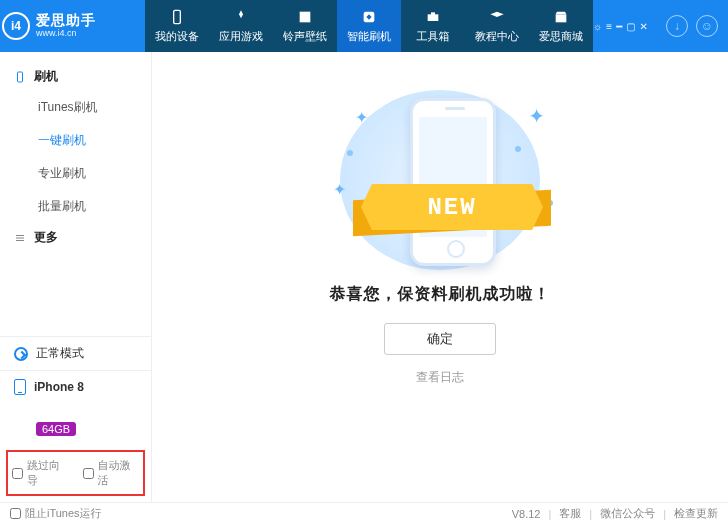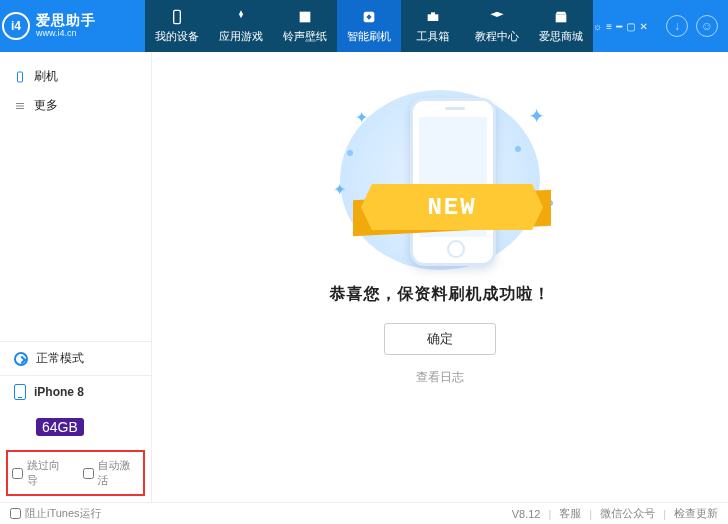--- a/index.html
+++ b/index.html
@@ -21,34 +21,34 @@
   .win-icons { display:flex; gap:4px; font-size:10px; margin-right:10px; opacity:.9; }
   .win-icons span { cursor:pointer; }
   .circ-icn { width:22px; height:22px; border:1.5px solid #aad4ff; border-radius:50%; display:flex; align-items:center; justify-content:center; color:#aad4ff; font-size:12px; cursor:pointer; }
 
   
   .body { display:flex; height:450px; background:#fff; }
 
   
   .sidebar { width:152px; border-right:1px solid #eee; display:flex; flex-direction:column; font-size:12px; color:#333; }
   .side-scroll { flex:1; overflow:hidden; padding-top:10px; }
-  .side-hdr { display:flex; align-items:center; gap:8px; padding:6px 14px; font-weight:400; color:#222; }
+  .side-hdr { display:flex; align-items:center; gap:8px; padding:6px 14px; font-weight:700; color:#222; }
   .side-hdr svg { width:12px; height:12px; }
   .side-list { list-style:none; }
   .side-list li { padding:8px 14px 8px 38px; cursor:pointer; color:#555; }
   .side-list li.active { color:#1a87f0; }
 
   .side-btm { border-top:1px solid #eee; }
   .mode-row, .device-row { padding:8px 14px; display:flex; align-items:center; gap:8px; font-size:12px; }
   .mode-row { border-bottom:1px solid #eee; }
   .mode-ico { width:14px; height:14px; border:2px solid #1a87f0; border-radius:50%; position:relative; }
   .mode-ico:after { content:""; position:absolute; left:3px; top:3px; width:4px; height:4px; border:2px solid #1a87f0; border-top:0; border-left:0; transform:rotate(-45deg); }
   .phone-ico { width:12px; height:16px; border:1.5px solid #1a87f0; border-radius:2px; position:relative; }
   .phone-ico:after { content:""; position:absolute; bottom:1px; left:3px; width:4px; height:1px; background:#1a87f0; }
-  .cap-badge { margin-left:22px; margin-top:10px; display:inline-block; background:#4c1d95; color:#fff; font-size:14px; padding:1px 6px; border-radius:3px; }
+  .cap-badge { margin-left:22px; margin-top:19px; display:inline-block; background:#a21caf; color:#fff; font-size:11px; padding:1px 6px; border-radius:3px; }
 
   .opt-box { margin:6px; padding:6px 4px; border:2px solid #e33; display:flex; gap:14px; font-size:11px; color:#888; }
   .opt-box label { display:flex; align-items:center; gap:4px; cursor:pointer; }
   .opt-box input { width:11px; height:11px; }
 
   
   .main { flex:1; display:flex; flex-direction:column; align-items:center; padding-top:28px; }
 
   
   .illus { width:230px; height:190px; position:relative; }
@@ -161,20 +161,26 @@
 <div class="body">
 
   <div class="sidebar">
     <div class="side-scroll">
       <div class="side-hdr">
         <svg viewBox="0 0 24 24">
             <rect x="7" y="2" width="10" height="20" rx="2" fill="none" stroke="#1a87f0" stroke-width="2"></rect>
           </svg>
         <span>刷机</span>
       </div>
+      <ul class="side-list">
+        <li>iTunes刷机</li>
+        <li class="active">一键刷机</li>
+        <li>专业刷机</li>
+        <li>批量刷机</li>
+      </ul>
       <div class="side-hdr">
         <svg viewBox="0 0 24 24">
             <rect x="4" y="6" width="16" height="2" fill="#888"></rect>
             <rect x="4" y="11" width="16" height="2" fill="#888"></rect>
             <rect x="4" y="16" width="16" height="2" fill="#888"></rect>
           </svg>
         <span>更多</span>
       </div>
     </div>
 

